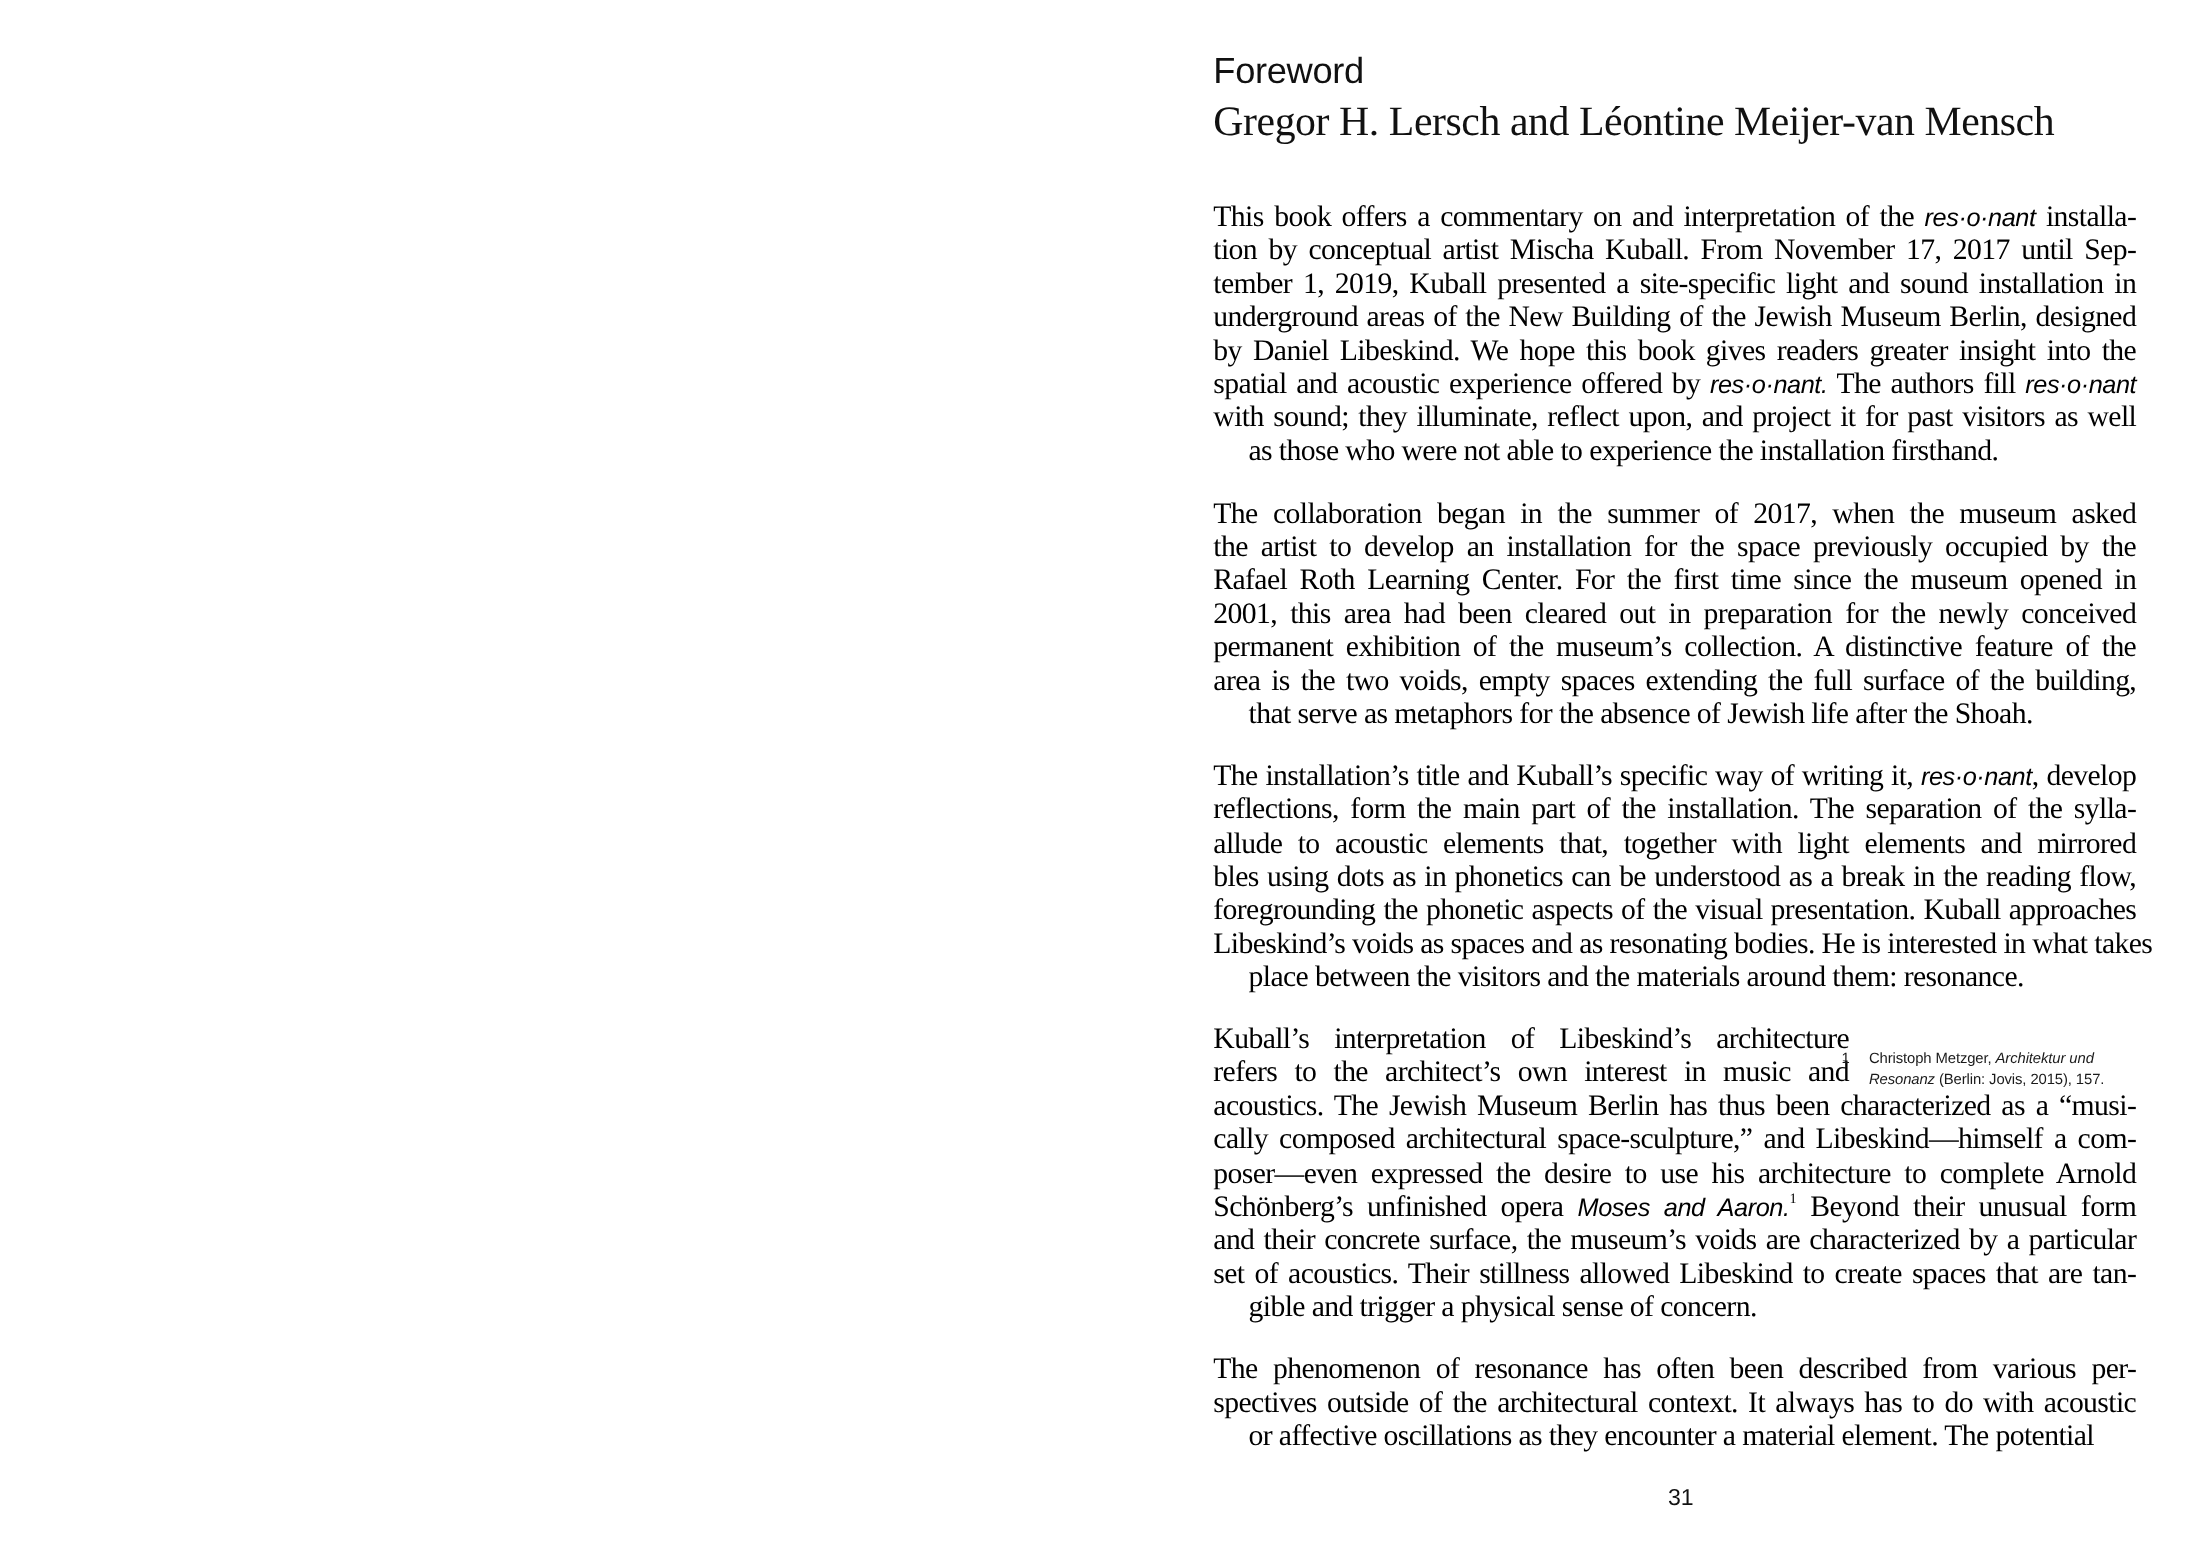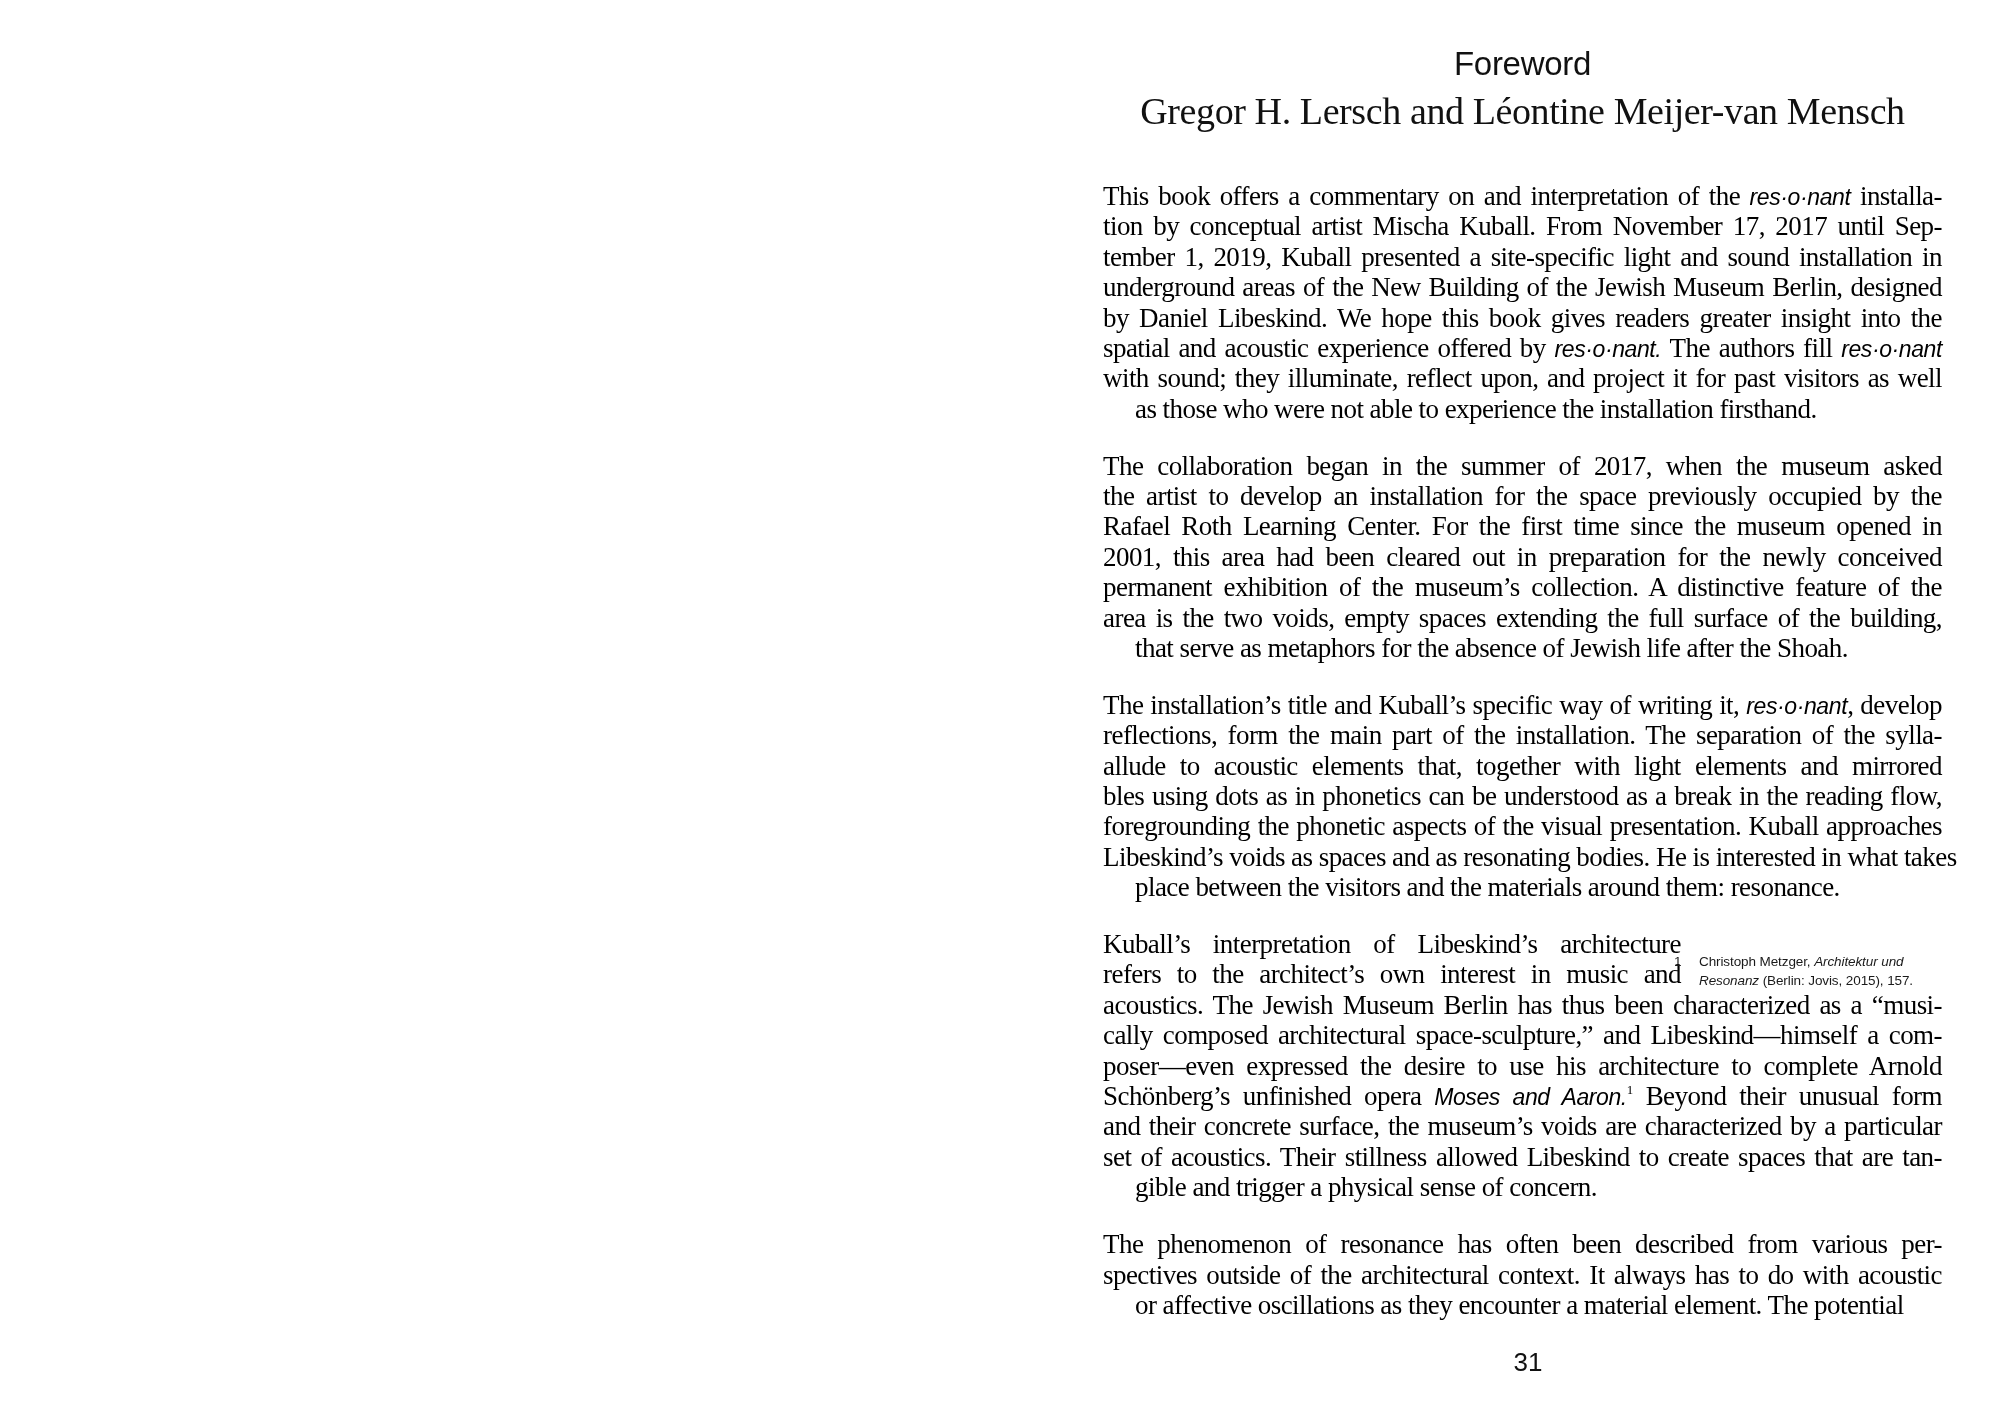--- a/index.html
+++ b/index.html
@@ -27,21 +27,21 @@
   .page-right {
     width: 1000px;
     height: 1412px;
     position: relative;
     background: #ffffff;
   }
   .heading {
     position: absolute;
     left: 103px;
     width: 839px;
-    text-align: center;
+    text-align: left;
   }
   .heading-title {
     top: 44px;
     font-family: "Liberation Sans", sans-serif;
     font-size: 33px;
     line-height: 40px;
     letter-spacing: -0.3px;
     color: #111;
   }
   .heading-authors {
@@ -119,21 +119,21 @@
   .footnote-text .fit {
     font-style: italic;
   }
   .page-number {
     position: absolute;
     left: 503px;
     top: 1348px;
     width: 50px;
     text-align: center;
     font-family: "Liberation Sans", sans-serif;
-    font-size: 26px;
+    font-size: 21px;
     line-height: 28px;
     color: #111;
   }
 </style>
 </head>
 <body>
 
 <div class="spread">
   <div class="page-left"></div>
 

